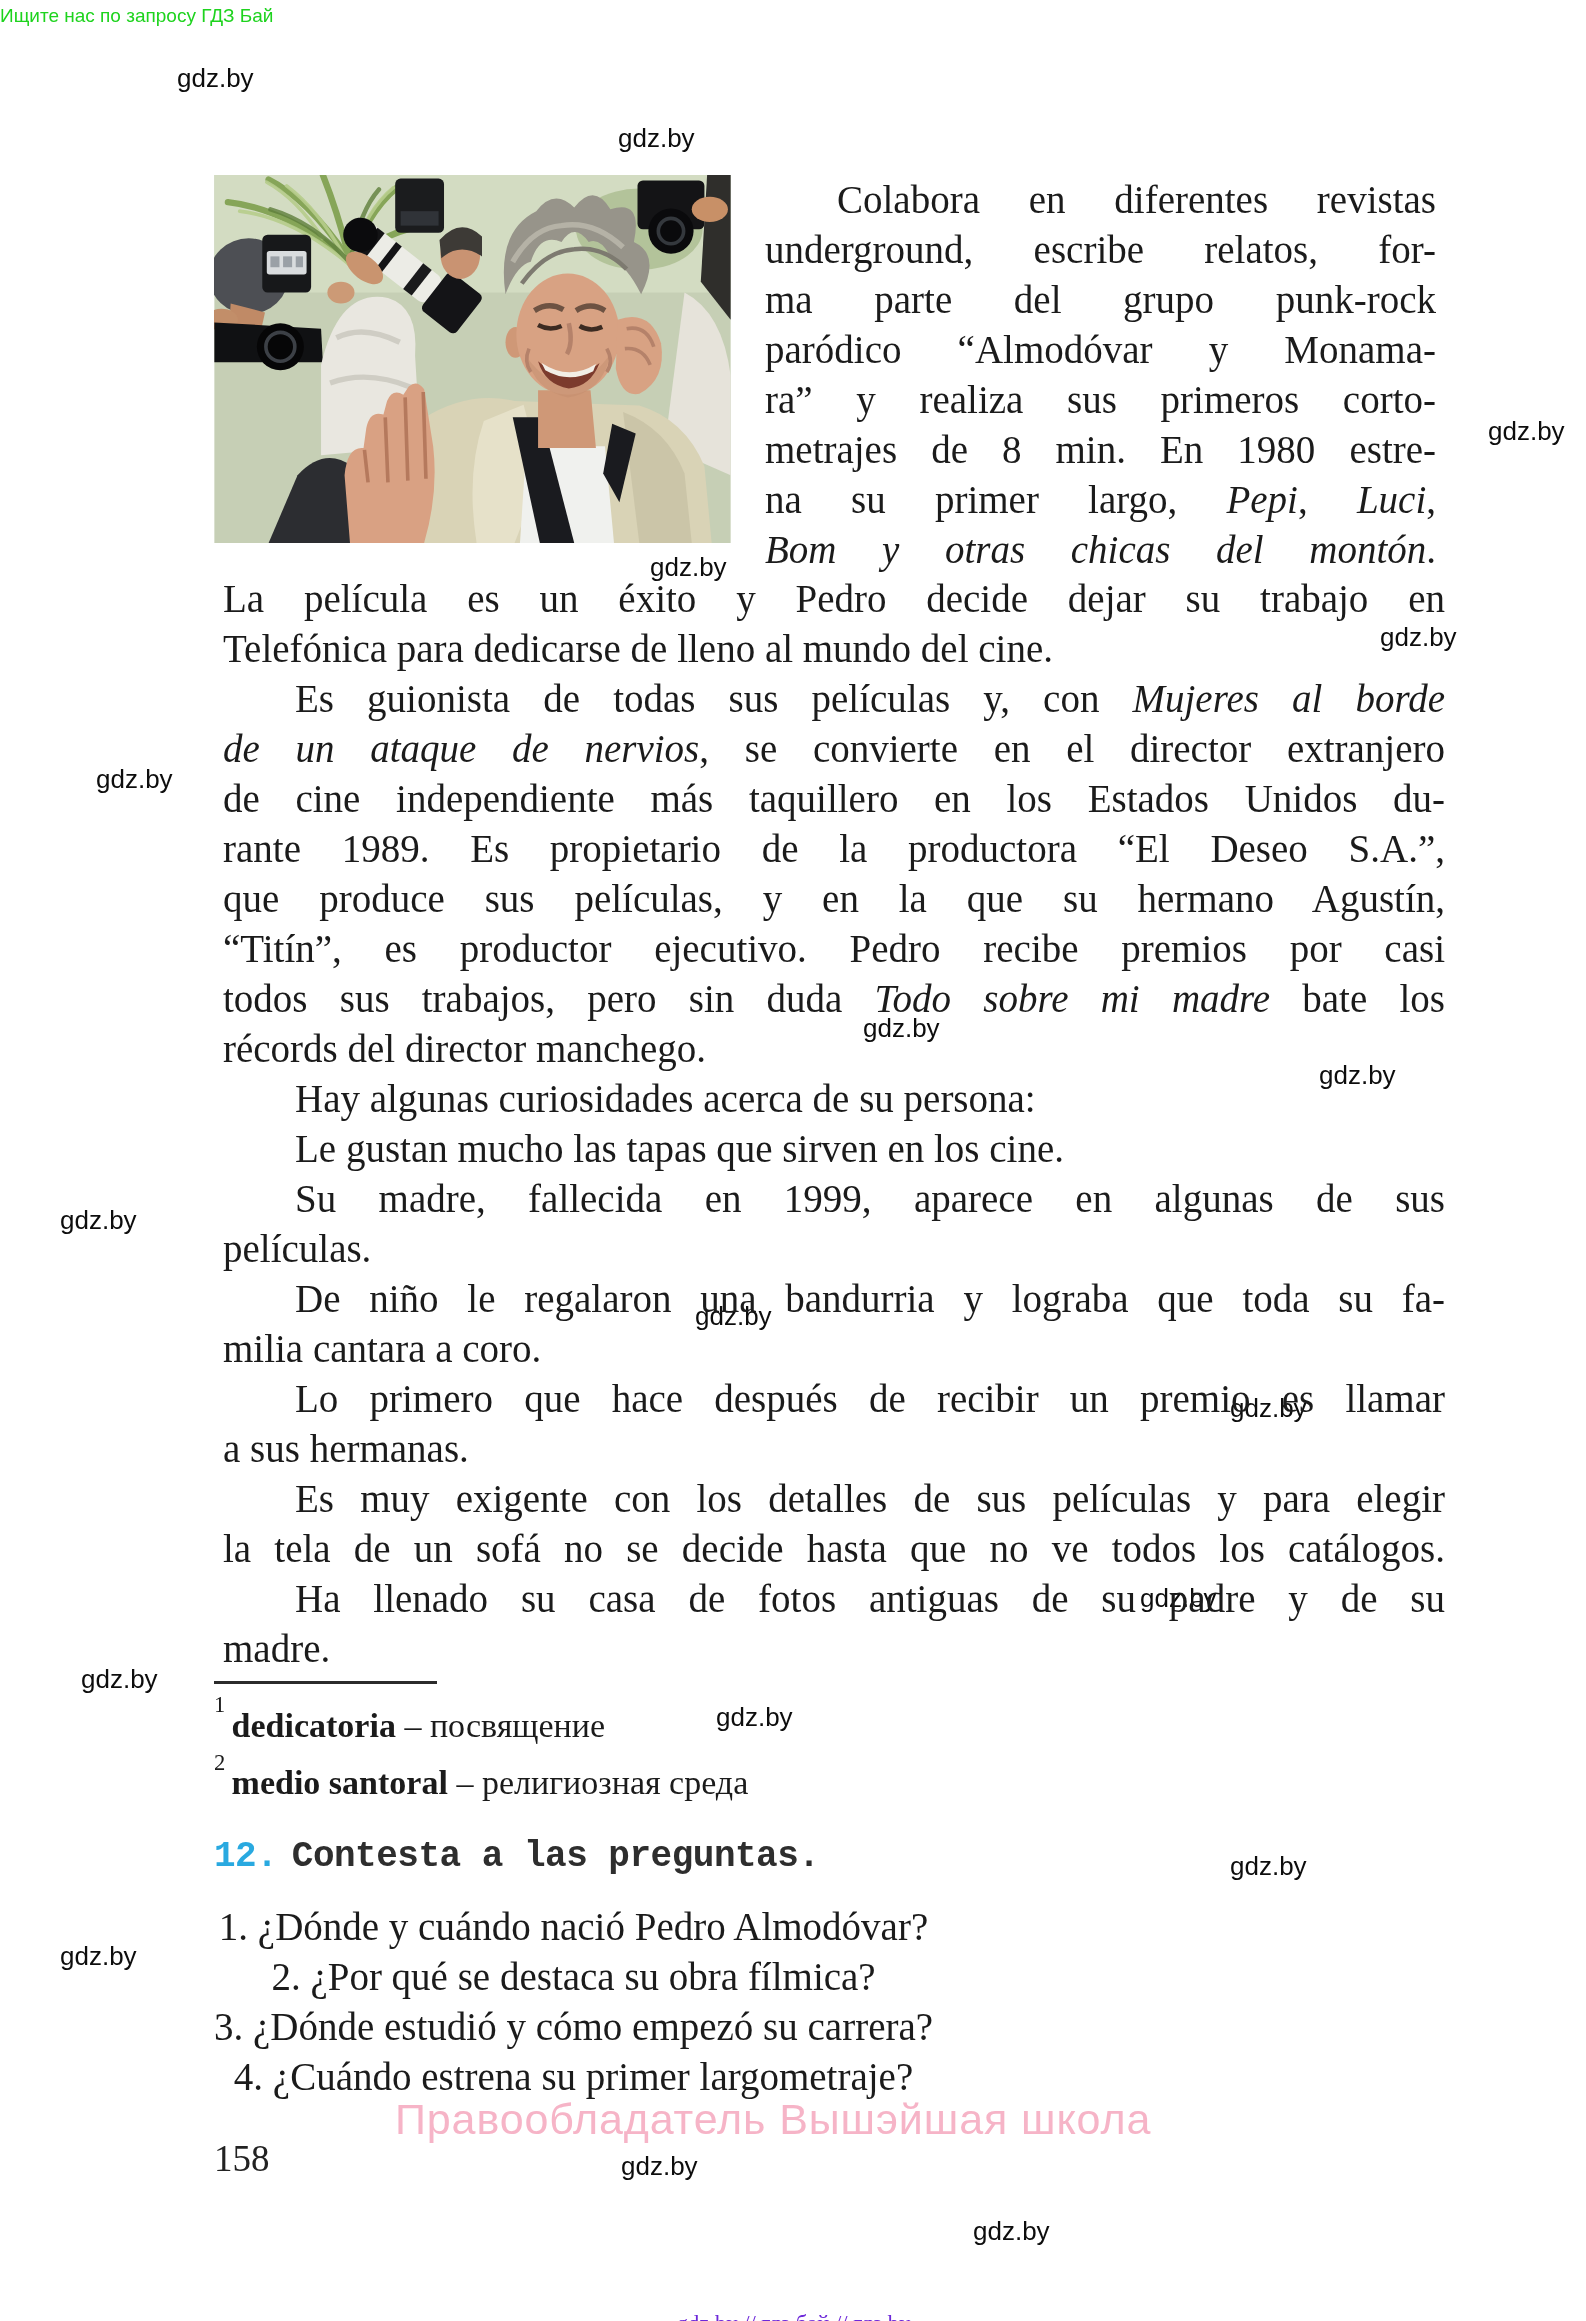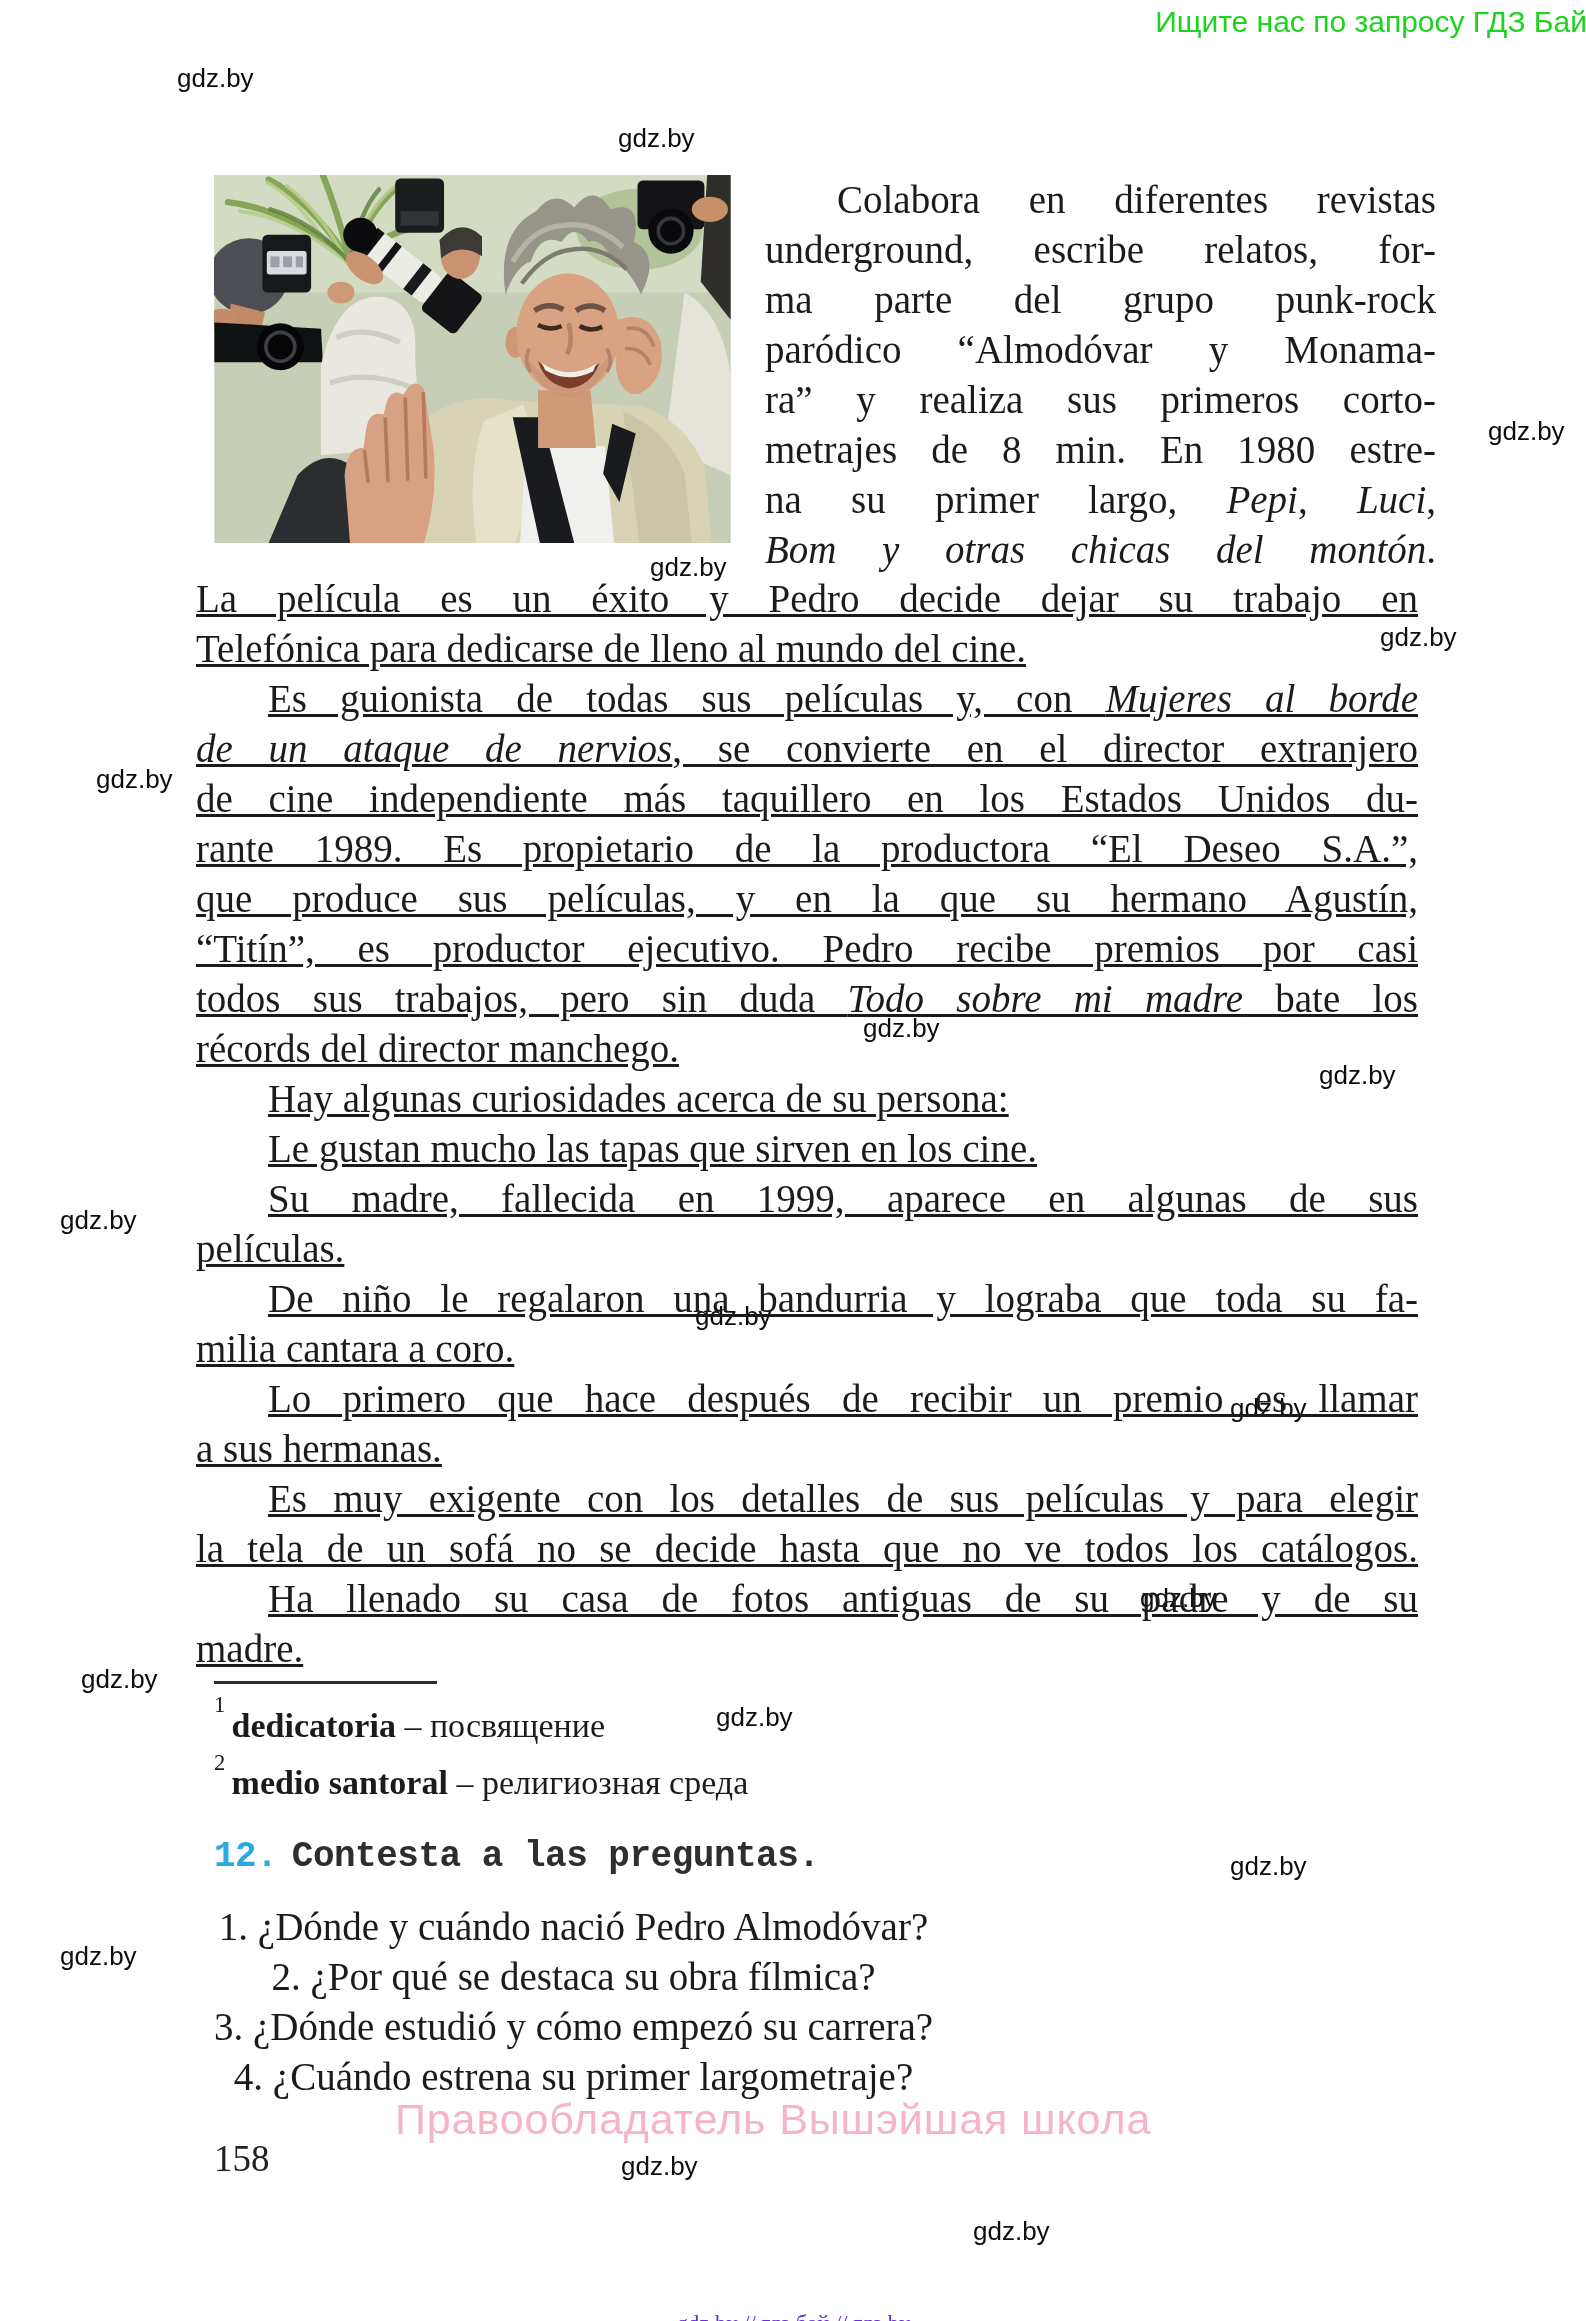--- a/index.html
+++ b/index.html
@@ -1,28 +1,28 @@
 <!DOCTYPE html>
 <html style="font-size:14.5px"><head>
 <meta charset="utf-8">
 <style>
   html,body{margin:0;padding:0;background:#ffffff;}
   .page{position:relative;width:1587px;height:2321px;background:#ffffff;overflow:hidden;
         font-family:"Liberation Serif",serif;color:#1b1b1b;}
   
-  .promo{position:absolute;top:5.4px;left:0;width:100%;text-align:right;
-         font-family:"Liberation Sans",sans-serif;font-size:30px;color:#1ed31e;}
+  .promo{position:absolute;top:5.4px;left:0;width:100%;text-align:left;
+         font-family:"Liberation Sans",sans-serif;font-size:19px;color:#1ed31e;}
   
   .wm{position:absolute;font-family:"Liberation Sans",sans-serif;font-size:26px;color:#0d0d0d;white-space:nowrap;}
   
   .photo{position:absolute;left:214px;top:175px;width:517px;height:368px;}
   .photo svg{display:block;width:100%;height:100%;}
   
   .colText{position:absolute;left:765px;top:175px;width:671px;}
-  .mainText{position:absolute;left:196px;top:574px;width:1222px;text-decoration:underline;}
+  .mainText{position:absolute;left:223px;top:574px;width:1222px;}
   .tline{font-size:39px;line-height:50px;text-align:justify;text-align-last:justify;}
   .tline.last{text-align-last:left;}
   .tline.ind{text-indent:72px;}
   .tline em{font-style:italic;}
   
   .fnRule{position:absolute;left:214px;top:1681px;width:223px;height:2.7px;background:#2b2b2b;}
   .footnotes{position:absolute;left:214px;top:1693px;font-size:34px;line-height:49px;}
   .footnotes sup{font-size:22.6px;position:relative;top:-12.7px;margin-right:6.3px;}
   .footnotes b{font-weight:bold;}
   

